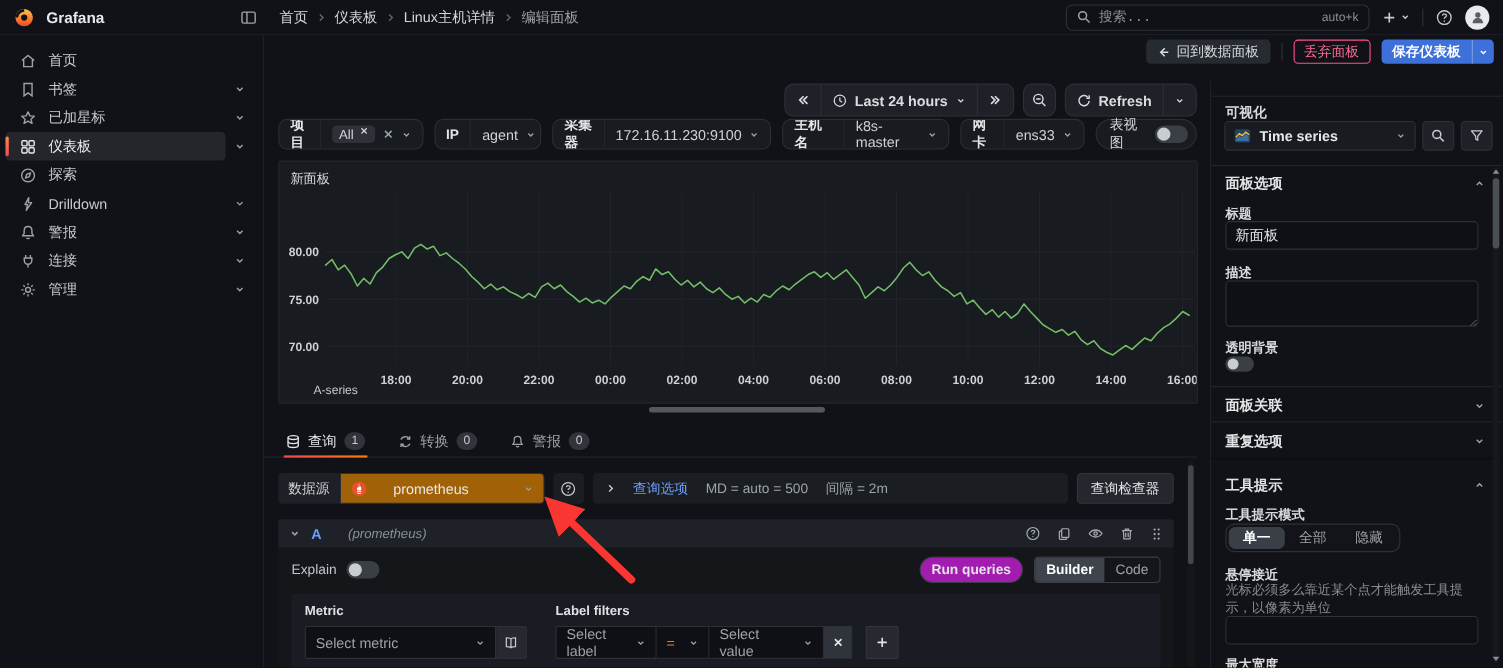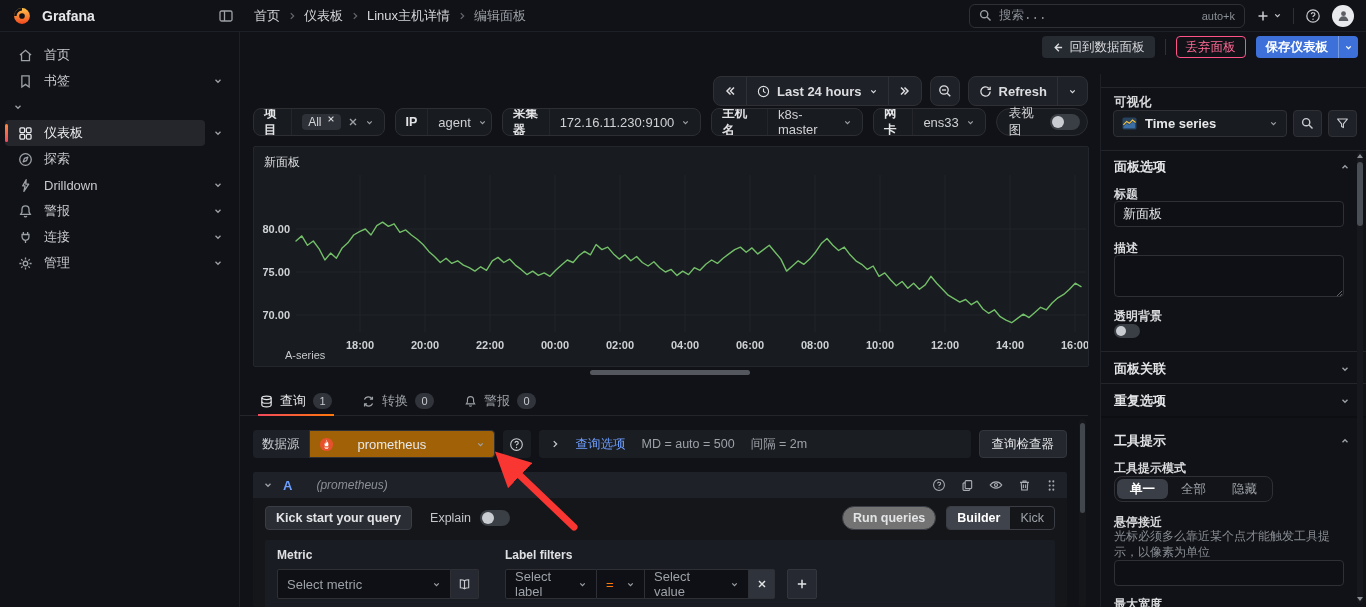--- a/index.html
+++ b/index.html
@@ -95,21 +95,21 @@
 .qcard{position:absolute;top:56px;left:13px;right:33px;bottom:0}
 .qhead{height:26px;background:#1e2127;border-radius:2px 2px 0 0;display:flex;align-items:center;padding:0 10px;gap:10px}
 .qref{color:#6e9fff;font-weight:700;font-size:13px}
 .qhint{color:#8b9096;font-style:italic;font-size:12px;margin-left:14px}
 .qicons{margin-left:auto;display:flex;gap:15px;color:#a9adb3}
 .qbody{position:absolute;top:26px;left:0;right:0;bottom:0;background:#141619;border-radius:0 0 2px 2px;overflow:hidden}
 .kickrow{display:flex;align-items:center;margin:8px 12px 0;gap:18px}
 .btn-kick{height:24px;padding:0 10px;background:#2a2d34;border:1px solid #3a3d45;border-radius:4px;font-size:12.5px;color:#e3e4e6;font-weight:600;display:flex;align-items:center}
 .explain{display:flex;align-items:center;gap:9px;color:#c2c5ca;font-size:12.5px}
 .runwrap{margin-left:auto;display:flex;gap:10px}
-.btn-run{height:24px;padding:0 10px;background:#737373;border:1px solid #3a3d45;border-radius:12px;font-size:12.5px;color:#e3e4e6;font-weight:600;display:flex;align-items:center}
+.btn-run{height:24px;padding:0 10px;background:#a21caf;border:1px solid #3a3d45;border-radius:12px;font-size:12.5px;color:#e3e4e6;font-weight:600;display:flex;align-items:center}
 .segctl{display:flex;height:24px;border:1px solid #3a3d45;border-radius:4px;overflow:hidden;background:#141619}
 .seg{padding:0 10px;display:flex;align-items:center;font-size:12.5px;color:#9da2a8}
 .seg.on{background:#3f434c;color:#fff;font-weight:600}
 .metricbox{margin:10px 12px 0;background:#191c22;border-radius:2px;padding:8px 12px 11px;display:flex;gap:26px}
 .flabel{font-size:12px;color:#dfe0e3;font-weight:600;margin-bottom:7px}
 .fctrls{display:flex}
 .sel{height:30px;background:#0e1015;border:1px solid #2e3036;display:flex;align-items:center;gap:8px;padding:0 9px;color:#9da2a8;font-size:13px}
 .sel .caret{margin-left:auto}
 .sel-metric{width:174px;border-radius:2px 0 0 2px}
 .bookbtn{width:28px;height:30px;background:#262931;border:1px solid #2e3036;border-left:none;border-radius:0 2px 2px 0;display:flex;align-items:center;justify-content:center;color:#c9cbd0}
@@ -273,20 +273,28 @@
           </span>
           <span>书签</span>
         </span>
       <span class="sb-caret">
           <svg width="10" height="10" viewBox="0 0 12 12" fill="none" stroke="currentColor" stroke-width="1.5">
             <path d="M3 4.5 6 7.5l3-3"></path>
           </svg>
         </span>
     </div>
     <div class="sb-item">
+      <span class="sb-main">
+          <span class="sb-ic">
+            <svg width="15" height="15" viewBox="0 0 14 14" fill="none" stroke="currentColor" stroke-width="1.2">
+              <path d="M7 1.6 8.6 5l3.7.3-2.8 2.5.9 3.6L7 9.5l-3.4 1.9.9-3.6L1.7 5.3 5.4 5z" stroke-linejoin="round"></path>
+            </svg>
+          </span>
+          <span>已加星标</span>
+        </span>
       <span class="sb-caret">
           <svg width="10" height="10" viewBox="0 0 12 12" fill="none" stroke="currentColor" stroke-width="1.5">
             <path d="M3 4.5 6 7.5l3-3"></path>
           </svg>
         </span>
     </div>
     <div class="sb-item active">
       <span class="sb-main">
           <span class="sb-ic">
             <svg width="15" height="15" viewBox="0 0 14 14" fill="none" stroke="currentColor" stroke-width="1.2">
@@ -656,32 +664,31 @@
                   <circle cx="4" cy="7" r="1.1"></circle>
                   <circle cx="8" cy="7" r="1.1"></circle>
                   <circle cx="4" cy="11.5" r="1.1"></circle>
                   <circle cx="8" cy="11.5" r="1.1"></circle>
                 </svg>
               </span>
           </span>
         </div>
         <div class="qbody">
           <div class="kickrow">
-            <span class="btn-kick">Kick start your query</span>
             <span class="explain">
               <span>Explain</span>
               <span class="toggle">
                   <span class="knob"></span>
                 </span>
             </span>
             <span class="runwrap">
               <span class="btn-run">Run queries</span>
               <span class="segctl">
                 <span class="seg on">Builder</span>
-                <span class="seg">Kick</span>
+                <span class="seg">Code</span>
               </span>
             </span>
           </div>
           <div class="metricbox">
             <div class="fcol">
               <div class="flabel">Metric</div>
               <div class="fctrls">
                 <span class="sel sel-metric">
                     <span class="ph">Select metric</span>
                     <span class="caret">

